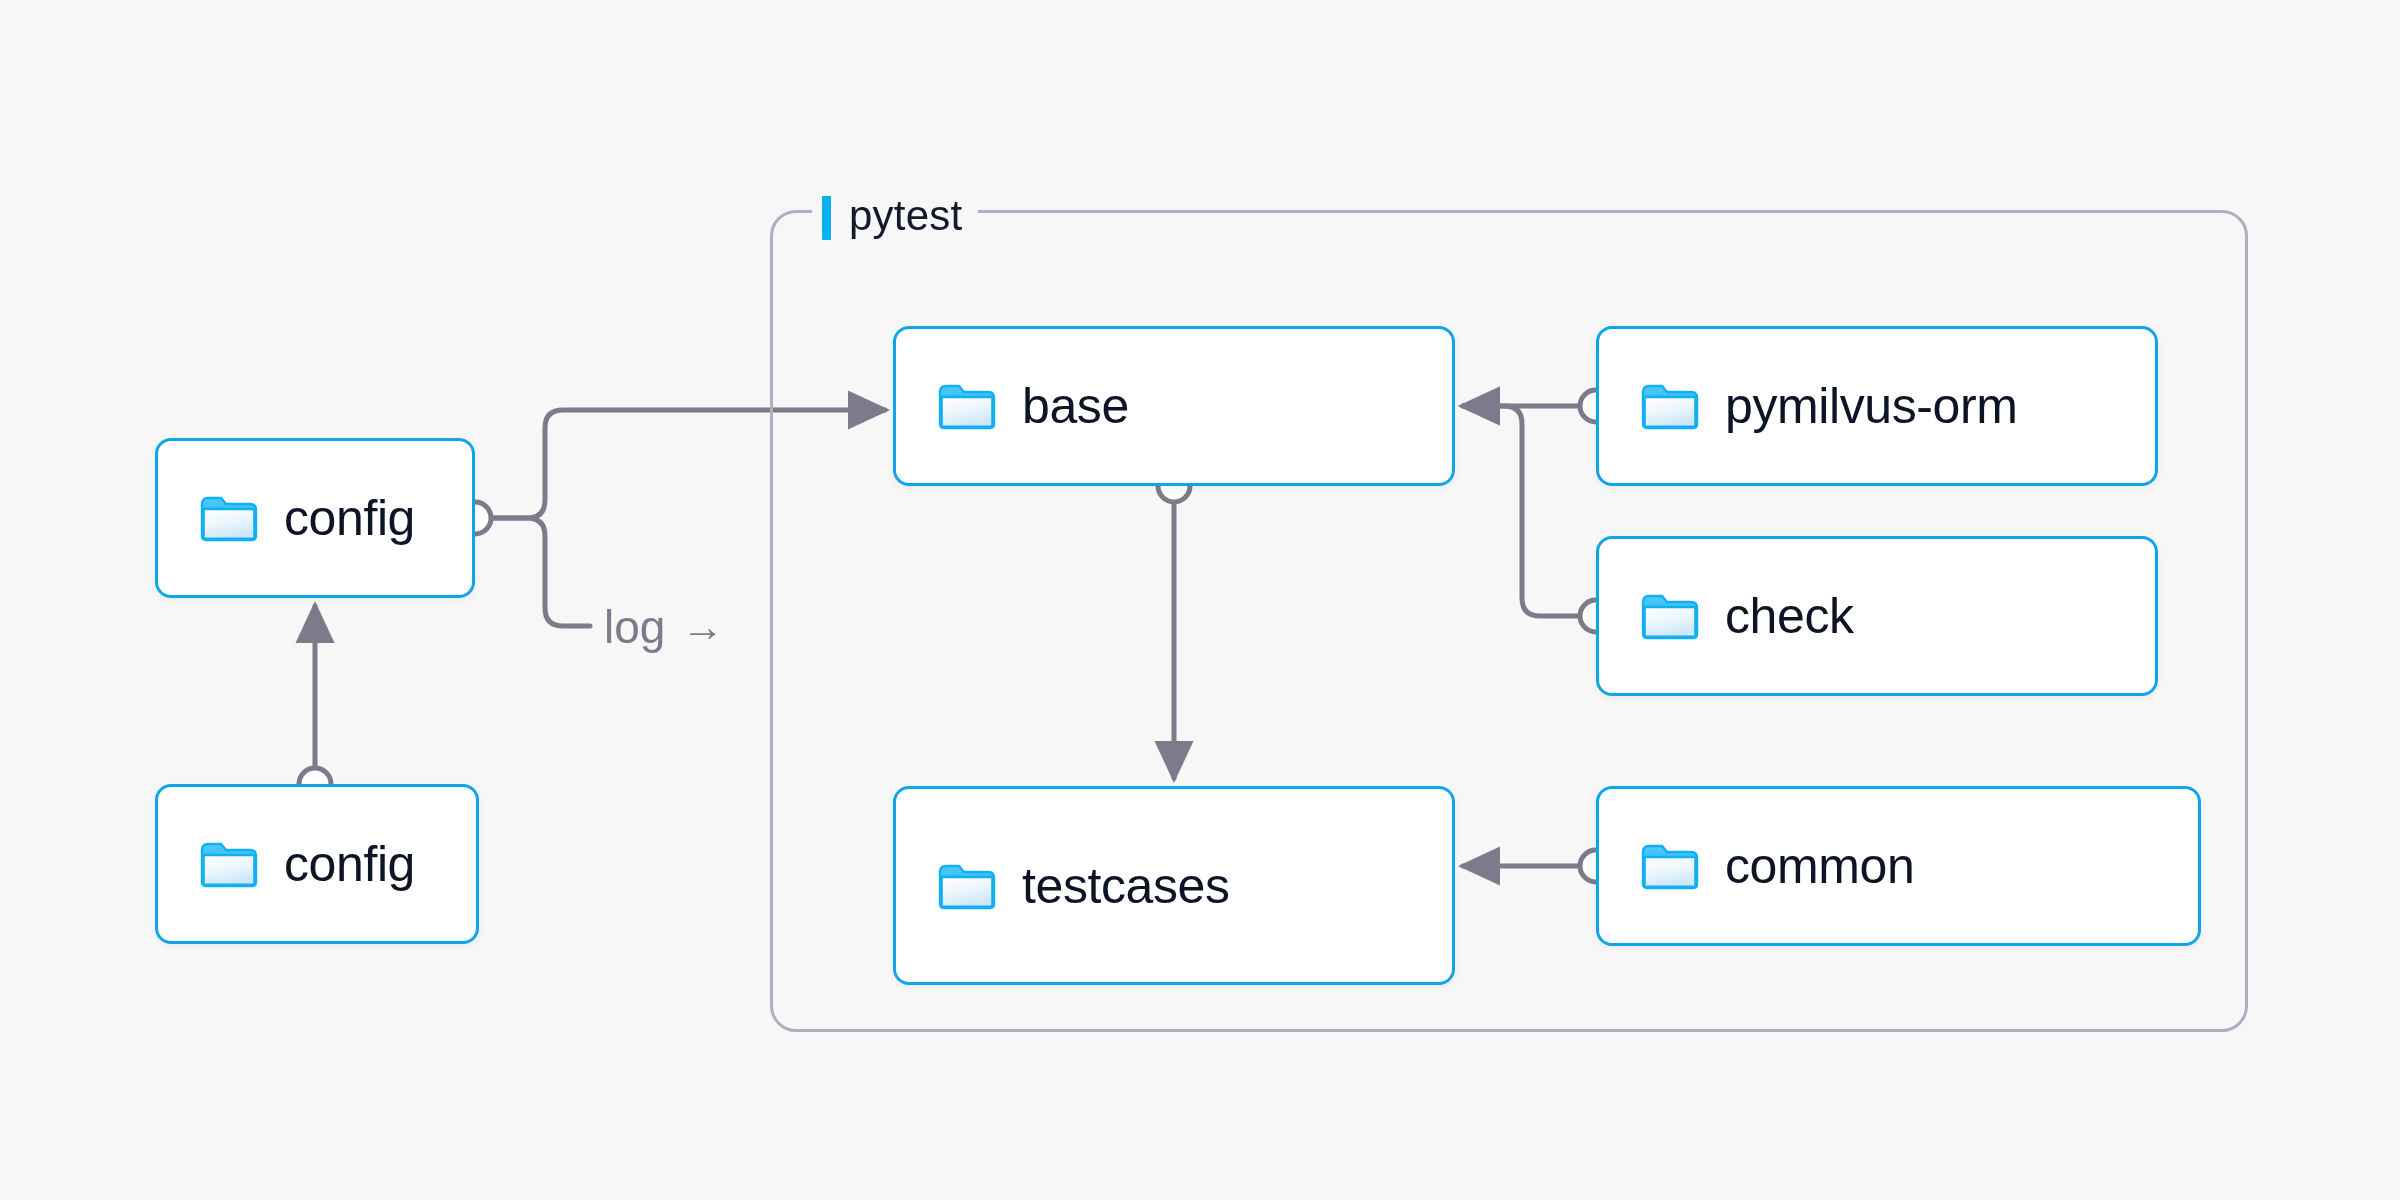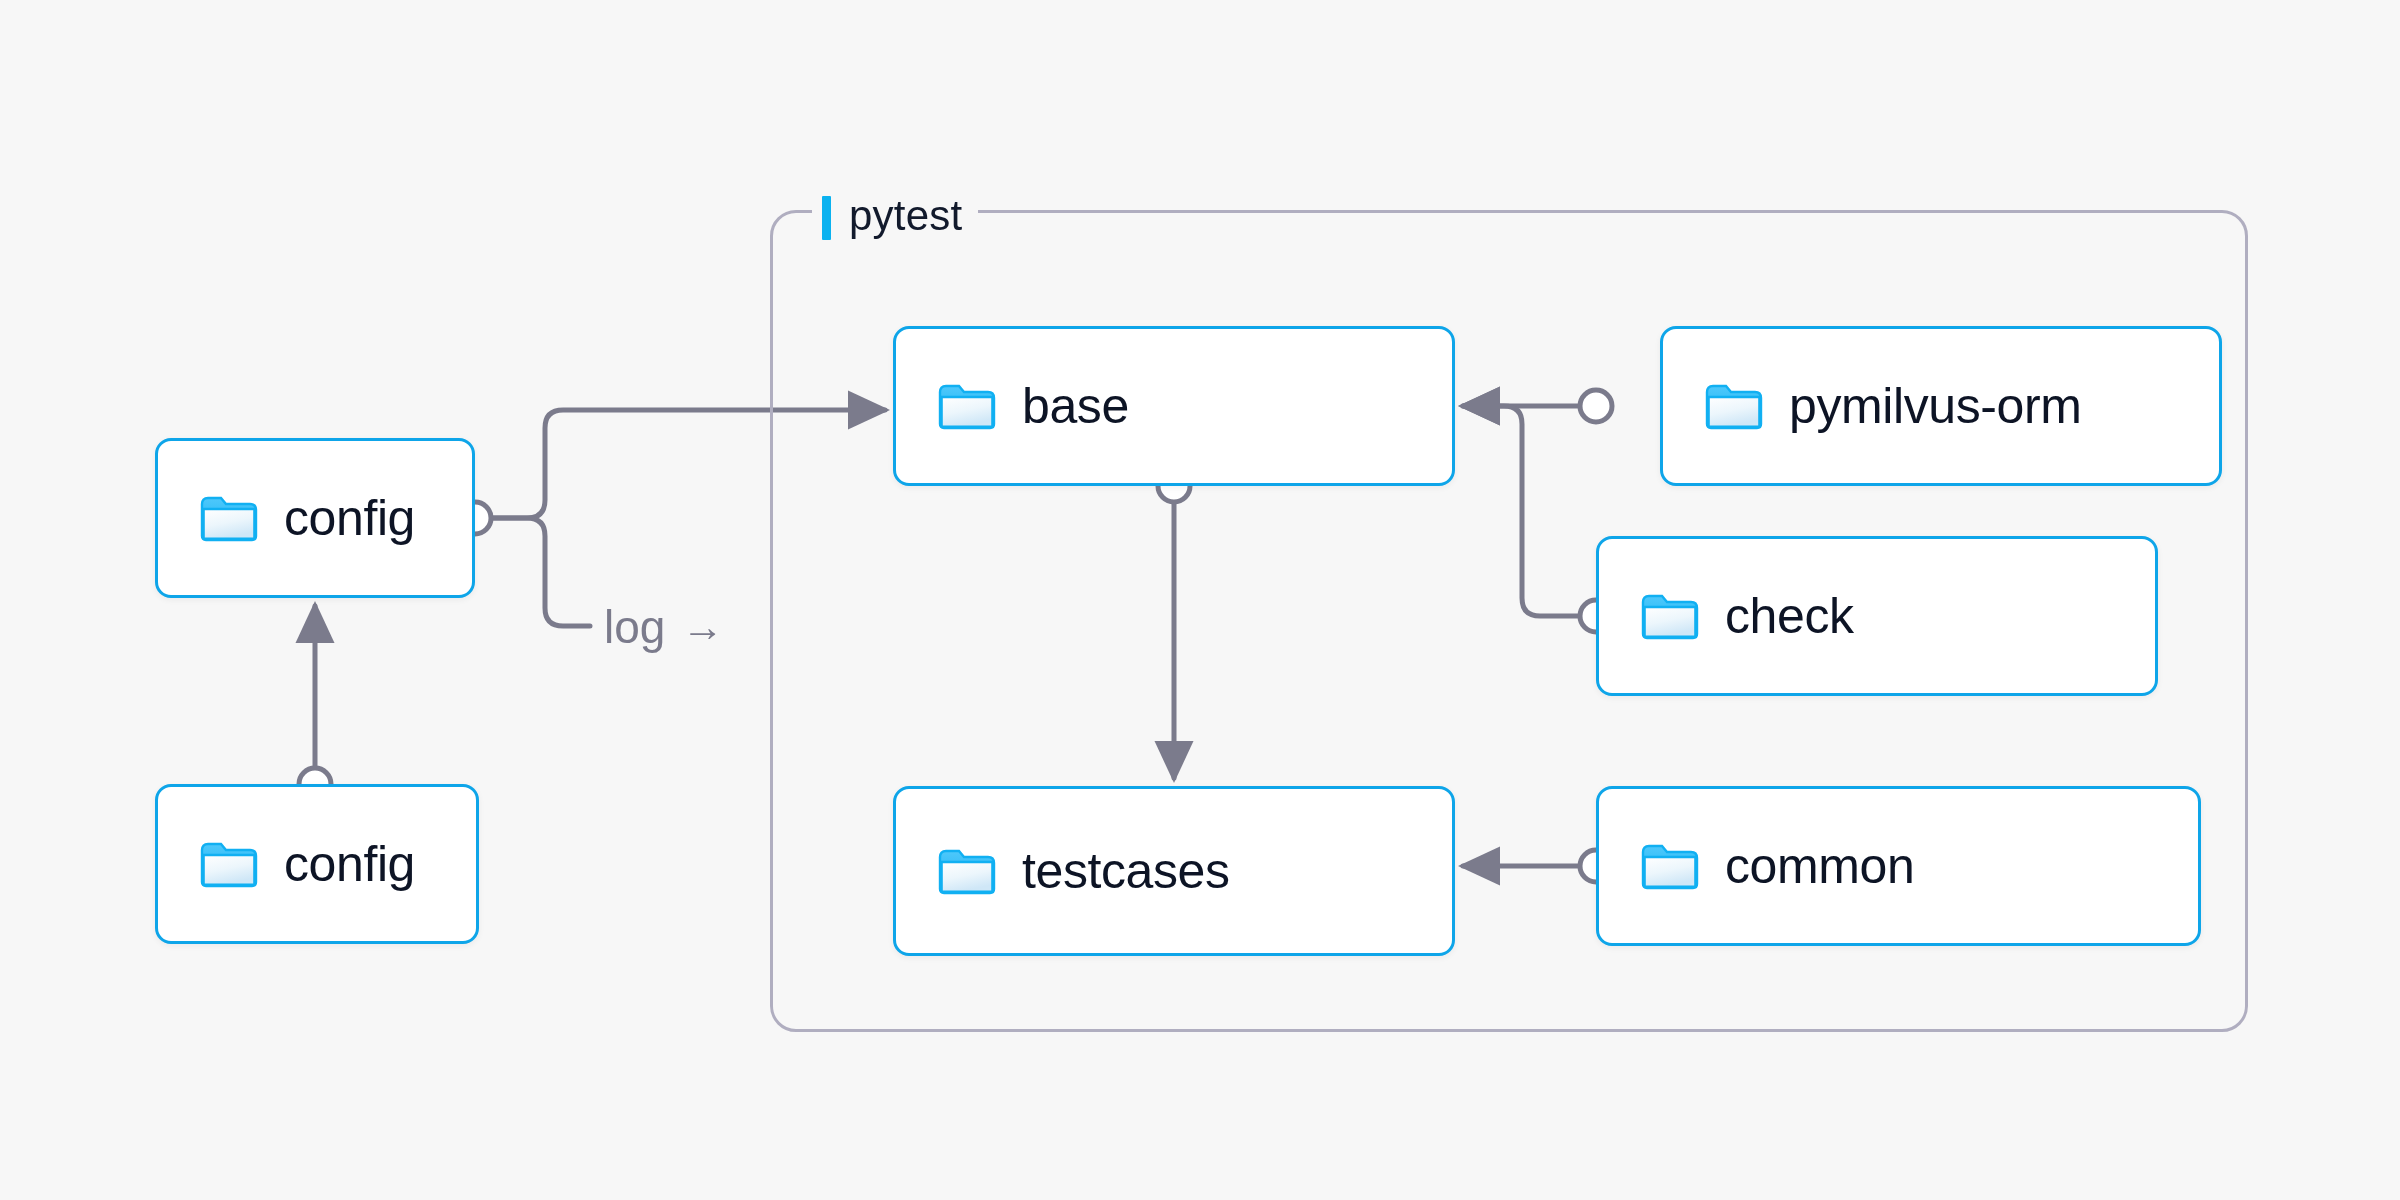--- a/index.html
+++ b/index.html
@@ -196,31 +196,31 @@
   <div class="node" style="left:893px; top:326px; width:562px; height:160px;">
     <div class="node-inner">
       <svg class="folder-icon" viewBox="0 0 58 48">
         <path d="M2 10 Q2 4 8 4 L21 4 L26 10 L50 10 Q56 10 56 16 L56 42 Q56 46 52 46 L6 46 Q2 46 2 42 Z" fill="url(#folderTab)" stroke="#11b0f2" stroke-width="2.4"></path>
         <path d="M3.6 15 L54.4 15 L54.4 43.4 Q54.4 44.6 53 44.6 L5 44.6 Q3.6 44.6 3.6 43.4 Z" fill="url(#folderBody)" stroke="#11b0f2" stroke-width="2.4"></path>
       </svg>
       <span class="node-label">base</span>
     </div>
   </div>
 
-  <div class="node" style="left:893px; top:786px; width:562px; height:170px;">
+  <div class="node" style="left:893px; top:786px; width:562px; height:199px;">
     <div class="node-inner">
       <svg class="folder-icon" viewBox="0 0 58 48">
         <path d="M2 10 Q2 4 8 4 L21 4 L26 10 L50 10 Q56 10 56 16 L56 42 Q56 46 52 46 L6 46 Q2 46 2 42 Z" fill="url(#folderTab)" stroke="#11b0f2" stroke-width="2.4"></path>
         <path d="M3.6 15 L54.4 15 L54.4 43.4 Q54.4 44.6 53 44.6 L5 44.6 Q3.6 44.6 3.6 43.4 Z" fill="url(#folderBody)" stroke="#11b0f2" stroke-width="2.4"></path>
       </svg>
       <span class="node-label">testcases</span>
     </div>
   </div>
 
-  <div class="node" style="left:1660px; top:326px; width:562px; height:160px;">
+  <div class="node" style="left:1596px; top:326px; width:562px; height:160px;">
     <div class="node-inner">
       <svg class="folder-icon" viewBox="0 0 58 48">
         <path d="M2 10 Q2 4 8 4 L21 4 L26 10 L50 10 Q56 10 56 16 L56 42 Q56 46 52 46 L6 46 Q2 46 2 42 Z" fill="url(#folderTab)" stroke="#11b0f2" stroke-width="2.4"></path>
         <path d="M3.6 15 L54.4 15 L54.4 43.4 Q54.4 44.6 53 44.6 L5 44.6 Q3.6 44.6 3.6 43.4 Z" fill="url(#folderBody)" stroke="#11b0f2" stroke-width="2.4"></path>
       </svg>
       <span class="node-label">pymilvus-orm</span>
     </div>
   </div>
 
   <div class="node" style="left:1596px; top:536px; width:562px; height:160px;">

